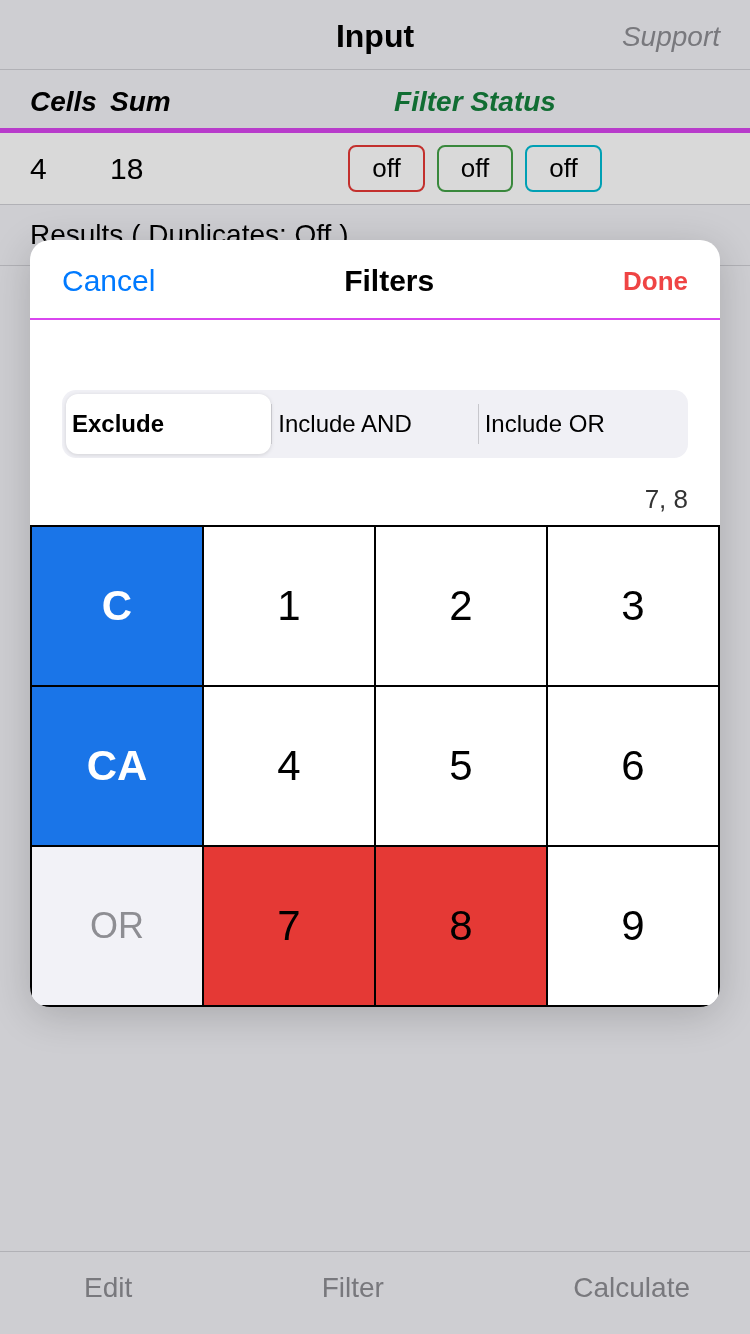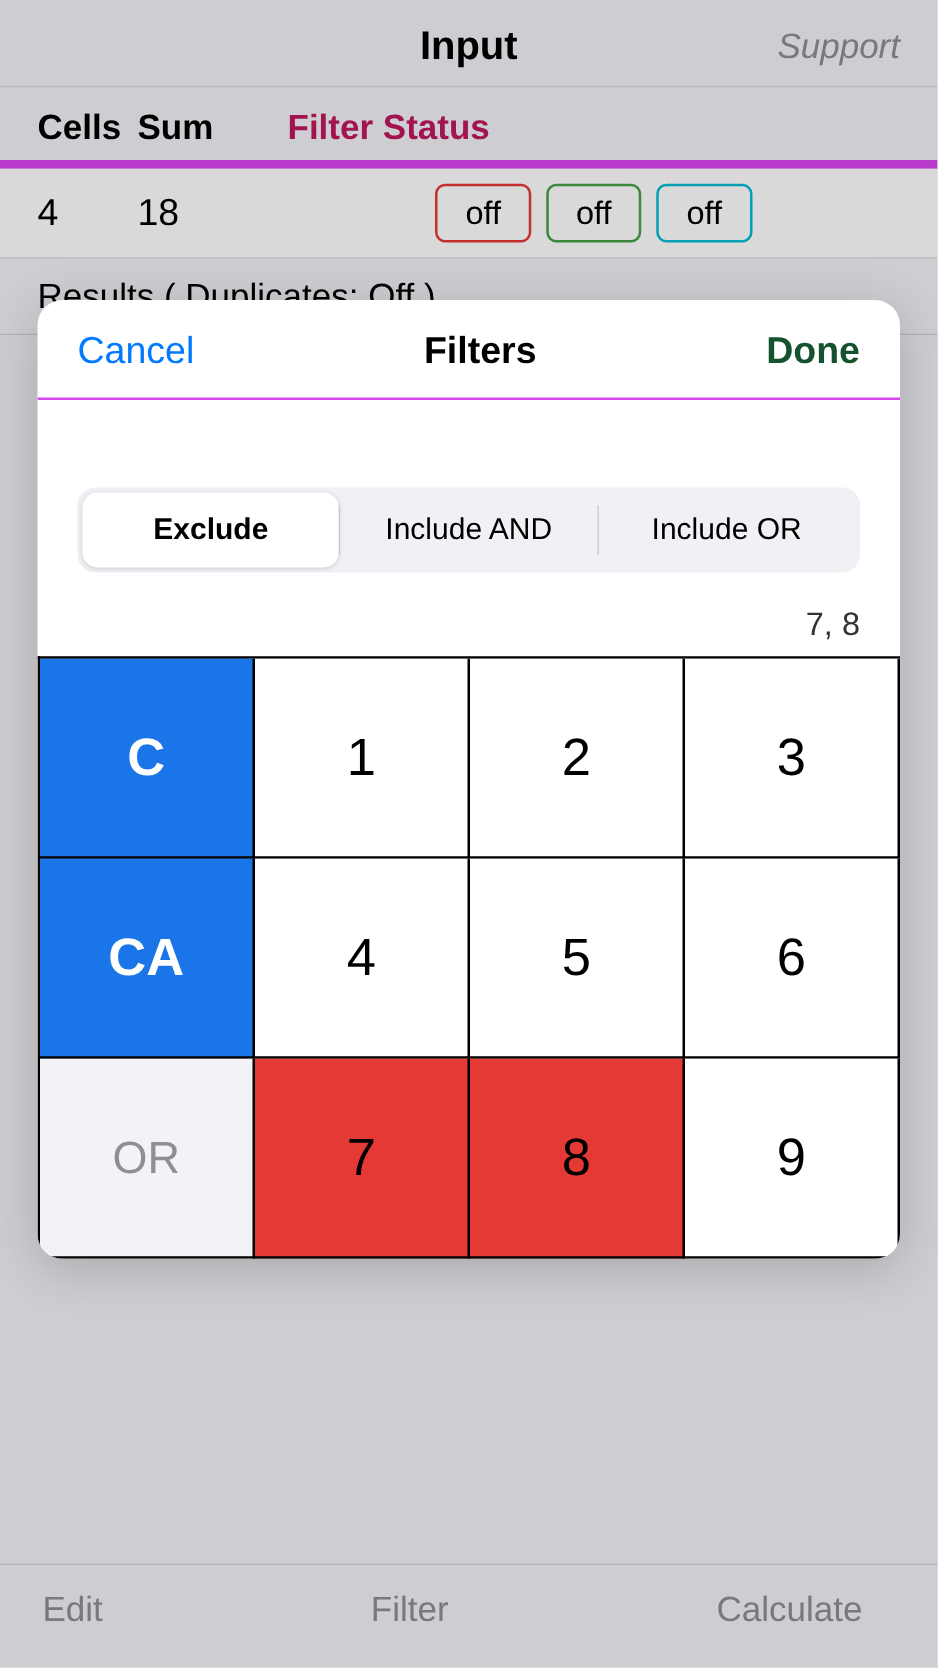--- a/index.html
+++ b/index.html
@@ -36,25 +36,26 @@
       text-align: right;
       font-style: italic;
     }
 
     
     .table-header {
       display: flex;
       align-items: center;
       background: #f2f2f7;
       padding: 16px 30px 10px 30px;
-      border-bottom: 7px solid #d946ef;
+      border-bottom: 5px solid #d946ef;
+      font-style: italic;
     }
     .col-cells { font-size: 28px; font-weight: 700; color: #000; width: 80px; }
     .col-sum { font-size: 28px; font-weight: 700; color: #000; width: 120px; }
-    .col-filter-status { font-size: 28px; font-weight: 700; color: #be185d; flex: 1; }
+    .col-filter-status { font-size: 28px; font-weight: 700; color: #15803d; flex: 1; text-align: center; }
 
     
     .table-data {
       display: flex;
       align-items: center;
       background: #fff;
       padding: 12px 30px 12px 30px;
       border-bottom: 1px solid #d1d1d6;
     }
     .data-cells { font-size: 30px; color: #000; width: 80px; }
@@ -119,42 +120,42 @@
       color: #007aff;
       font-weight: 400;
       cursor: pointer;
     }
     .modal-title {
       font-size: 30px;
       font-weight: 700;
       color: #000;
     }
     .modal-done {
-      font-size: 30px;
-      color: #14532d;
+      font-size: 26px;
+      color: #ef4444;
       font-weight: 600;
       cursor: pointer;
     }
 
     
     .modal-spacer { height: 70px; }
 
     
     .segmented-control {
       display: flex;
       margin: 0 32px 20px 32px;
       background: #f0f0f5;
       border-radius: 14px;
       padding: 4px;
       gap: 0;
       overflow: hidden;
     }
     .seg-btn {
       flex: 1;
-      text-align: center;
+      text-align: left;
       font-size: 24px;
       padding: 16px 6px;
       border-radius: 12px;
       cursor: pointer;
       color: #000;
       font-weight: 400;
       transition: background 0.15s;
     }
     .seg-btn.active {
       background: #fff;
@@ -216,21 +217,21 @@
 
     
     .bottom-bar {
       position: absolute;
       bottom: 0;
       left: 0;
       width: 750px;
       display: flex;
       justify-content: space-between;
       align-items: center;
-      padding: 20px 60px 30px 34px;
+      padding: 20px 60px 30px 84px;
       background: #f2f2f7;
       border-top: 1px solid #d1d1d6;
     }
     .bottom-btn {
       font-size: 28px;
       color: #8e8e93;
       cursor: pointer;
       font-weight: 400;
     }
   </style>

